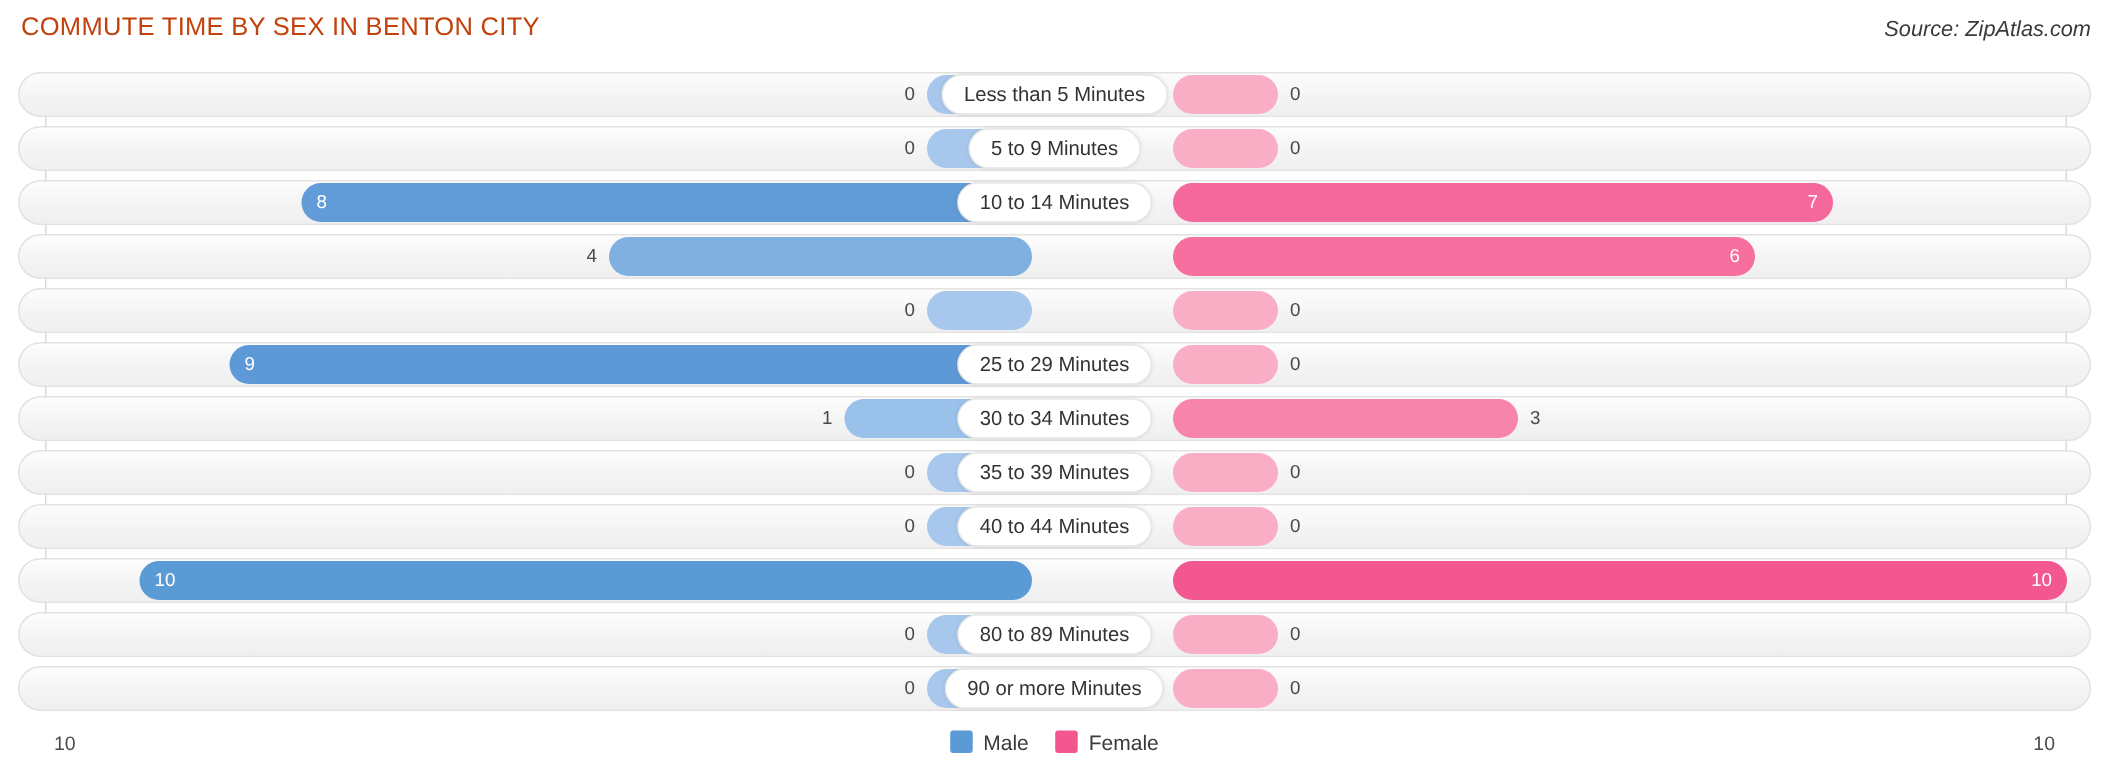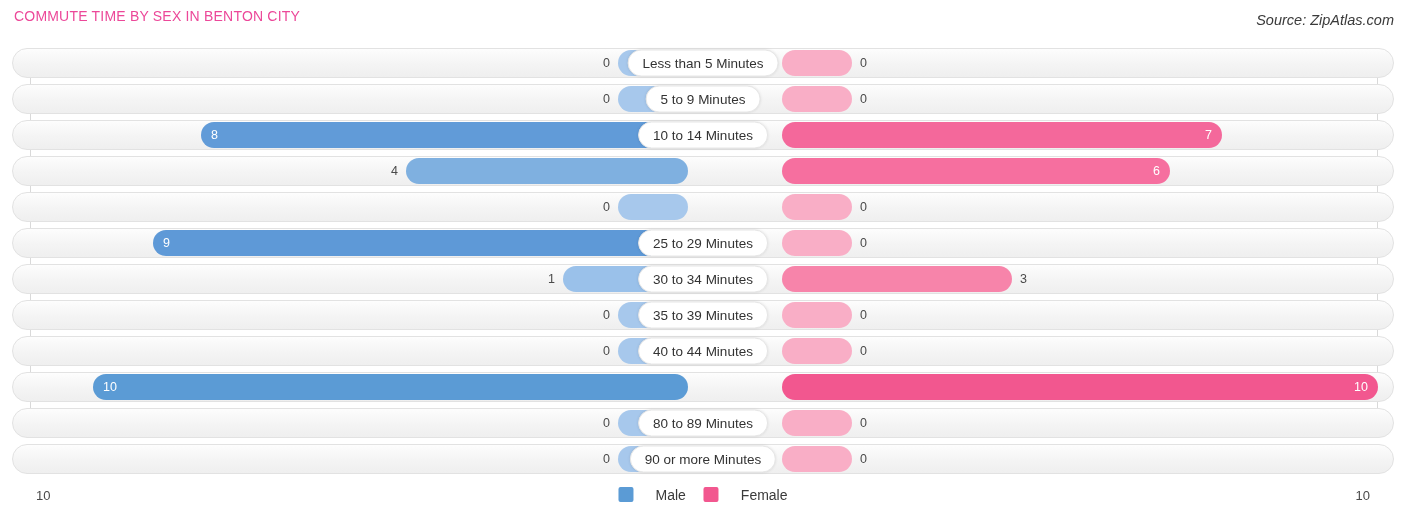--- a/index.html
+++ b/index.html
@@ -6,21 +6,21 @@
   body{
     width:1406px;height:522px;
     background:#ffffff;
     font-family:"Liberation Sans", sans-serif;
     color:#3c3c3c;
     overflow:hidden;
     position:relative;
   }
   .chart-title{
     position:absolute;left:14px;top:8px;
-    font-size:14px;letter-spacing:0.2px;color:#ec4899;font-weight:400;
+    font-size:17px;letter-spacing:0.2px;color:#c2410c;font-weight:400;
     white-space:nowrap;
   }
   .source-note{
     position:absolute;right:12px;top:12px;
     font-size:14.5px;font-style:italic;color:#3a3a3a;
     white-space:nowrap;
   }
 
   .plot{
     position:absolute;left:0;top:48px;width:1406px;height:436px;
@@ -85,21 +85,21 @@
   .axis-end{
     position:absolute;top:4px;font-size:13px;color:#4a4a4a;
   }
   .axis-end.left{left:36px;}
   .axis-end.right{right:36px;}
 
   .legend{
     position:absolute;left:50%;top:3px;transform:translateX(-50%);
     display:flex;align-items:center;gap:18px;
   }
-  .legend-item{display:flex;align-items:center;gap:22px;}
+  .legend-item{display:flex;align-items:center;gap:7px;}
   .legend-swatch{width:15px;height:15px;border-radius:2px;display:block;}
   .legend-label{font-size:14px;color:#3a3a3a;line-height:1;}
 </style>
 </head>
 <body>
 
 <div class="chart-title">COMMUTE TIME BY SEX IN BENTON CITY</div>
 <div class="source-note">Source: ZipAtlas.com</div>
 
 <div class="plot">

